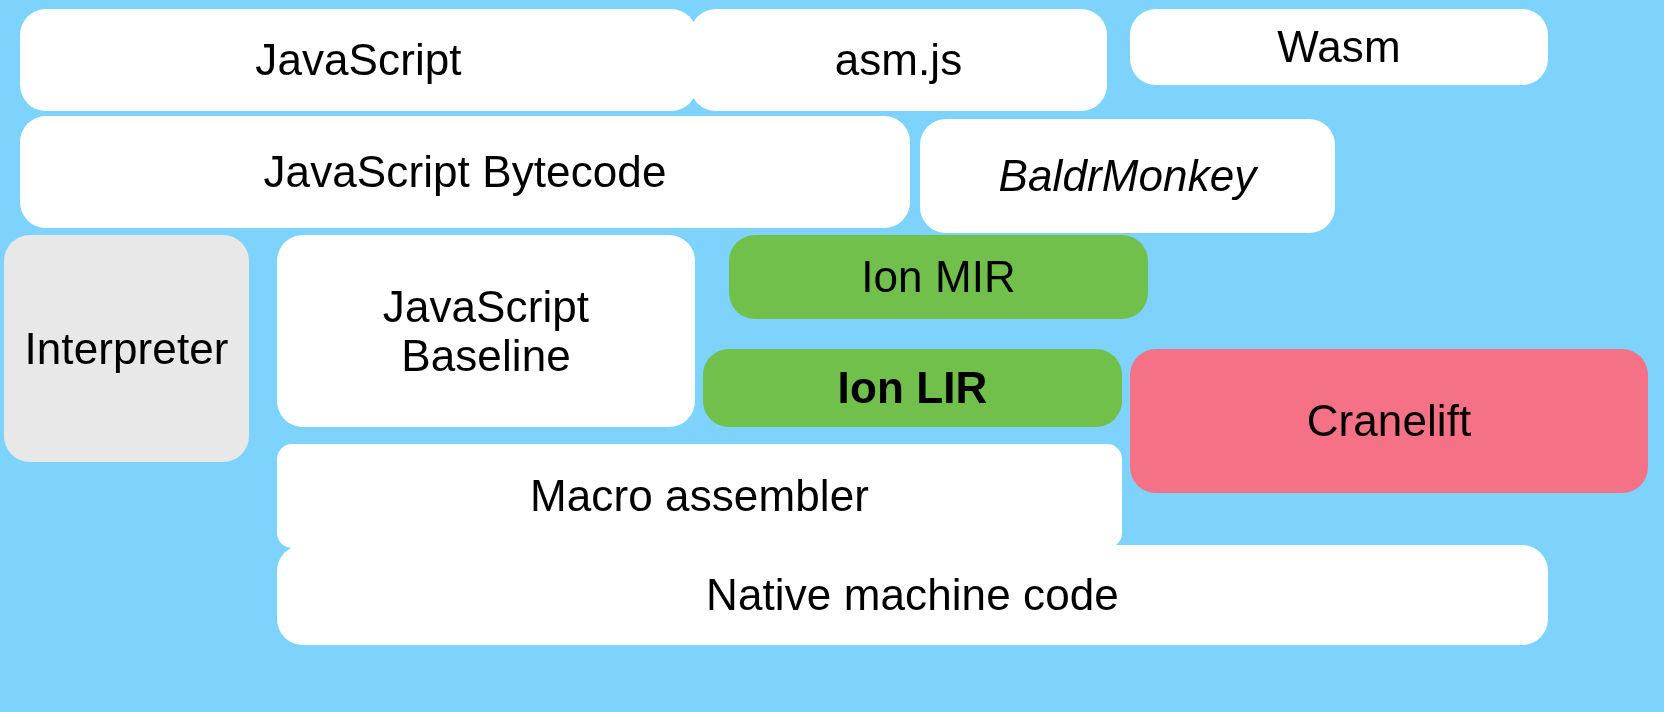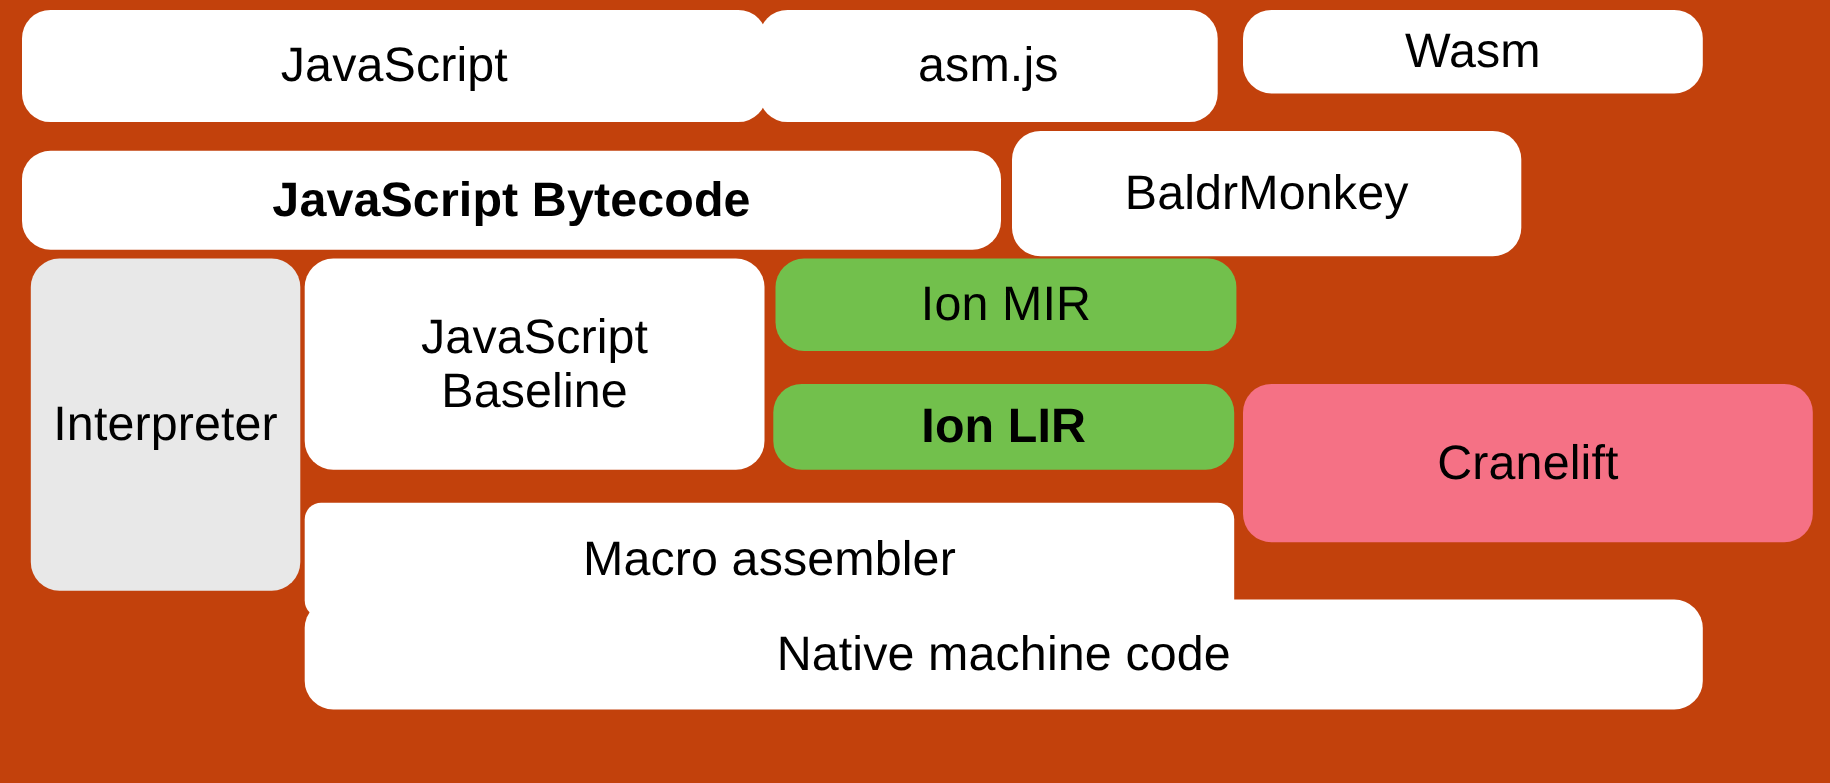--- a/index.html
+++ b/index.html
@@ -8,21 +8,21 @@
     padding: 0;
     background: #000000;
   }
   body {
     font-family: "Liberation Sans", sans-serif;
   }
   #diagram {
     position: relative;
     width: 1664px;
     height: 712px;
-    background: #c2410c;
+    background: #7dd3fc;
     overflow: hidden;
   }
   .node {
     position: absolute;
     box-sizing: border-box;
     display: flex;
     align-items: center;
     justify-content: center;
     text-align: center;
     border-radius: 26px;
@@ -44,32 +44,32 @@
 <body>
 
 <div id="diagram">
 
   <div class="node fill-white" style="left:20px; top:9px; width:677px; height:102px;">JavaScript</div>
 
   <div class="node fill-white" style="left:690px; top:9px; width:417px; height:102px;">asm.js</div>
 
   <div class="node fill-white" style="left:1130px; top:9px; width:418px; height:76px;">Wasm</div>
 
-  <div class="node fill-white" style="left:20px; top:137px; width:890px; height:90px;font-weight:bold;">JavaScript Bytecode</div>
+  <div class="node fill-white" style="left:20px; top:116px; width:890px; height:112px;">JavaScript Bytecode</div>
 
-  <div class="node fill-white" style="left:920px; top:119px; width:463px; height:114px;">BaldrMonkey</div>
+  <div class="node fill-white" style="left:920px; top:119px; width:415px; height:114px;font-style:italic;">BaldrMonkey</div>
 
-  <div class="node fill-grey" style="left:28px; top:235px; width:245px; height:302px;">Interpreter</div>
+  <div class="node fill-grey" style="left:4px; top:235px; width:245px; height:227px;">Interpreter</div>
 
   <div class="node fill-white" style="left:277px; top:235px; width:418px; height:192px;">JavaScript
 Baseline</div>
 
-  <div class="node fill-green" style="left:705px; top:235px; width:419px; height:84px;">Ion MIR</div>
+  <div class="node fill-green" style="left:729px; top:235px; width:419px; height:84px;">Ion MIR</div>
 
   <div class="node fill-green" style="left:703px; top:349px; width:419px; height:78px;font-weight:bold;">Ion LIR</div>
 
   <div class="node fill-pink" style="left:1130px; top:349px; width:518px; height:144px;">Cranelift</div>
 
-  <div class="node fill-white" style="left:277px; top:457px; width:845px; height:104px;border-radius:15px;">Macro assembler</div>
+  <div class="node fill-white" style="left:277px; top:444px; width:845px; height:104px;border-radius:15px;">Macro assembler</div>
 
   <div class="node fill-white" style="left:277px; top:545px; width:1271px; height:100px;">Native machine code</div>
 
 </div>
 
 </body></html>

